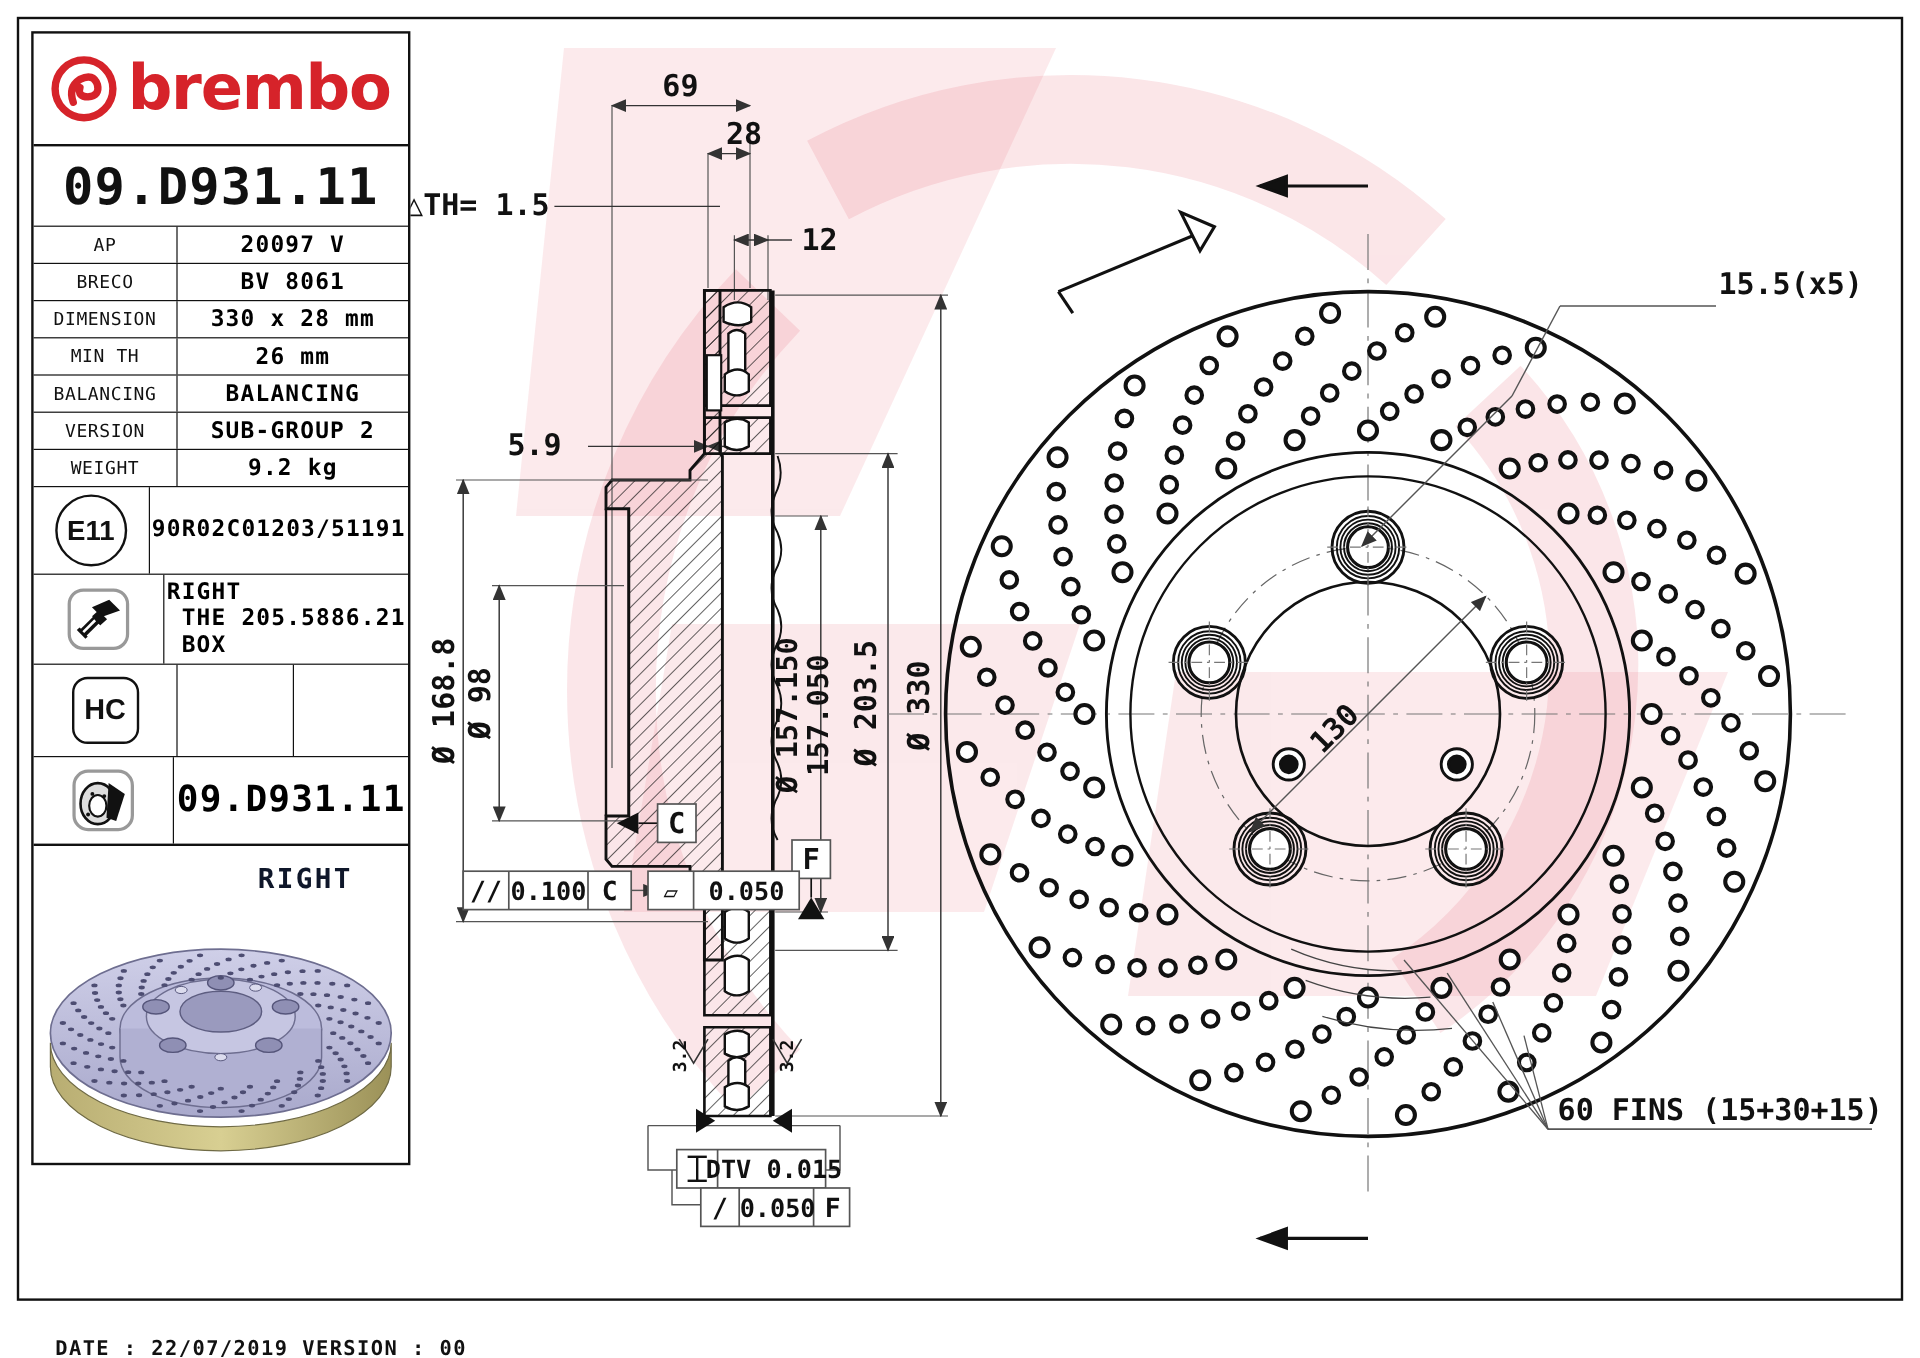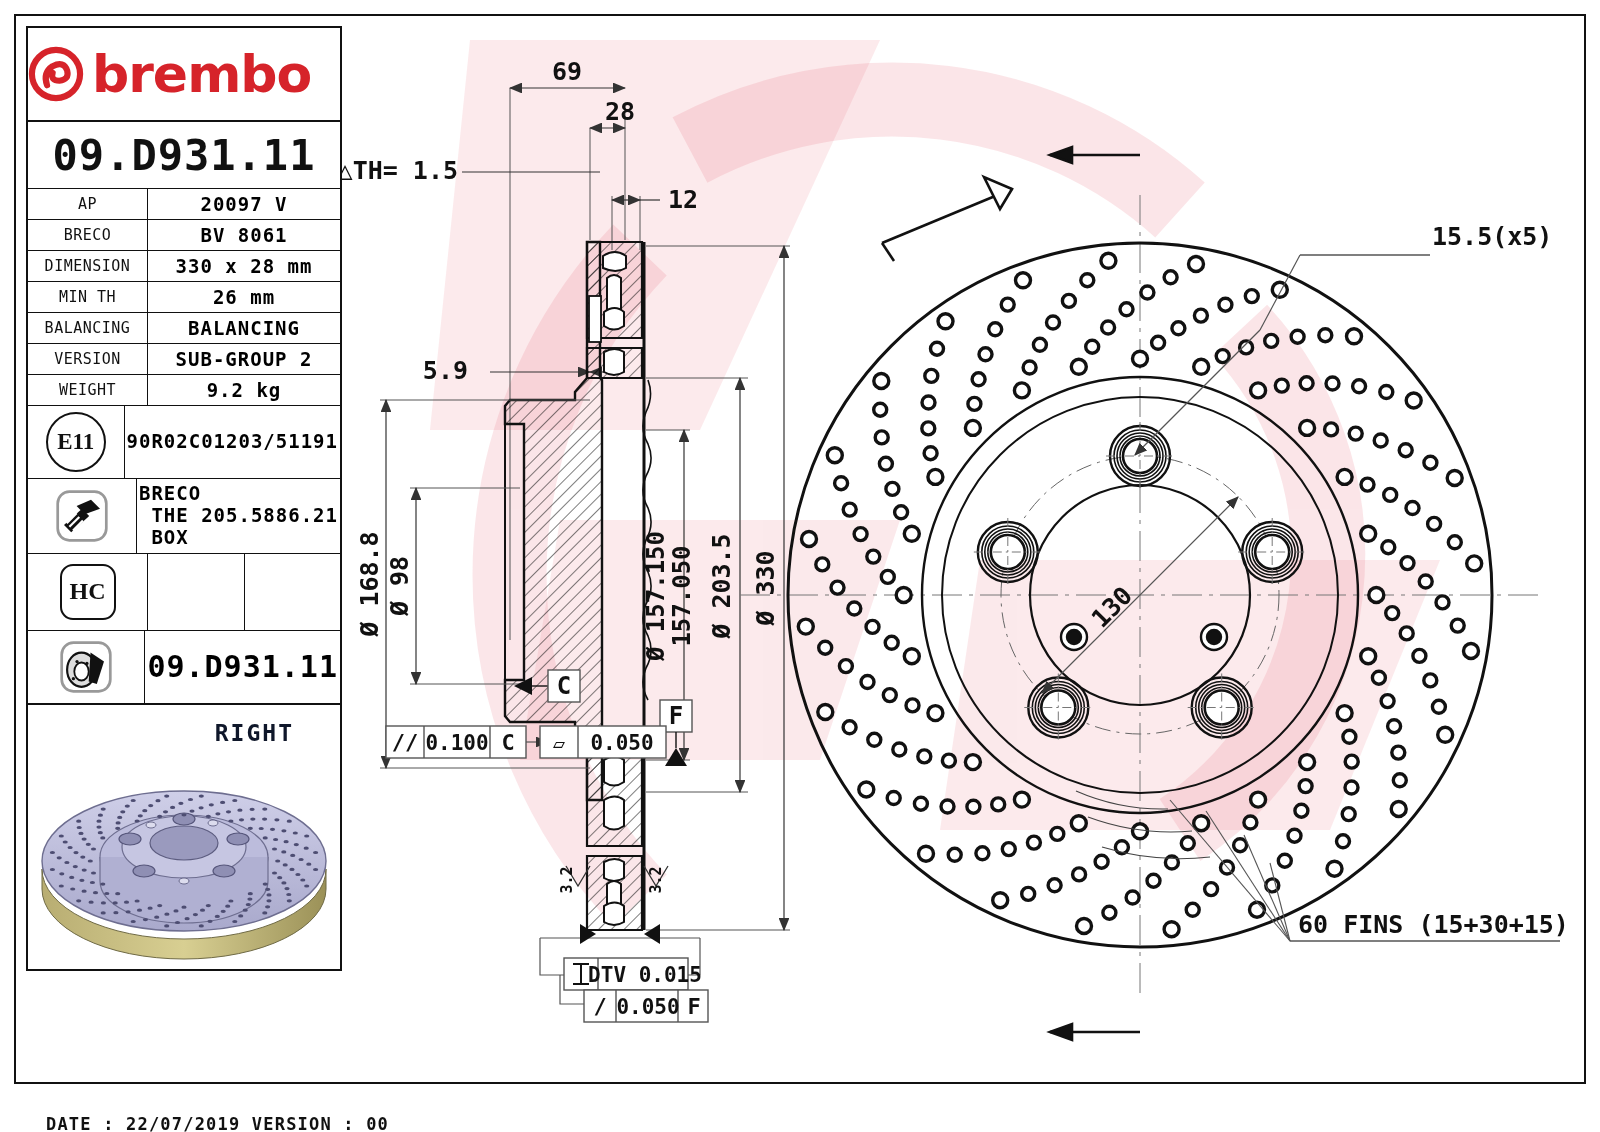--- a/index.html
+++ b/index.html
@@ -17,30 +17,30 @@
     border:2px solid #111;box-sizing:border-box;}
   .row{display:flex;border-top:1px solid #111;}
   .row:first-child{border-top:none;}
   .row .lab{width:120px;box-sizing:border-box;border-right:1px solid #111;
     display:flex;align-items:center;justify-content:center;text-align:center;
     font-size:15px;letter-spacing:.5px;padding:4px 2px;color:#111;}
   .row .val{flex:1;display:flex;align-items:center;justify-content:center;text-align:center;
     font-size:19px;font-weight:bold;letter-spacing:1px;padding:4px 2px;color:#000000;}
   .row.tall .lab,.row.tall .val{min-height:64px;}
   .row .val.two{flex-direction:row;line-height:1.15;}
-  #logo-cell{height:92px;display:flex;align-items:center;justify-content:flex-start;gap:8px;}
+  #logo-cell{height:92px;display:flex;align-items:center;justify-content:center;gap:8px;}
   #logo-text{font-family:"DejaVu Sans","Liberation Sans",sans-serif;font-size:52px;font-weight:bold;
     color:#d6232a;letter-spacing:-1px;}
   #part-cell{height:66px;display:flex;align-items:center;justify-content:center;
     font-size:42px;font-weight:bold;letter-spacing:1px;color:#111;}
   .icocell{width:120px;box-sizing:border-box;border-right:1px solid #111;
     display:flex;align-items:center;justify-content:center;}
   .badge{width:52px;height:52px;border:2.5px solid #111;border-radius:13px;
     display:flex;align-items:center;justify-content:center;font-weight:bold;font-size:24px;
-    font-family:Liberation Serif, serif;color:#111;}
+    font-family:Liberation Sans, sans-serif;color:#111;}
   .badge.circ{border-radius:50%;width:56px;height:56px;font-size:23px;}
   #blank-row{display:flex;border-top:1px solid #111;height:76px;}
   #blank-row .c1{flex:1;border-right:1px solid #111;}
   #blank-row .c2{flex:1;}
   #side-cell{height:56px;display:flex;align-items:center;justify-content:flex-end;
     padding-right:46px;font-size:23px;font-weight:bold;letter-spacing:2px;color:#0f172a;}
   #photo-cell{height:208px;position:relative;}
   
   #date-line{position:absolute;left:46px;top:1114px;font-size:17px;font-weight:bold;
     letter-spacing:1.2px;color:#111;z-index:4;}
@@ -623,21 +623,21 @@
           <path d="M 40 12 L 50 22 L 33 28 L 24 19 Z" fill="#111"></path>
           <path d="M 30 22 L 38 30 L 18 48 L 10 40 Z" fill="#111"></path>
           <g stroke="#fff" stroke-width="2.4">
             <line x1="16" y1="42" x2="27" y2="31"></line>
             <line x1="20" y1="46" x2="31" y2="35"></line>
             <line x1="13" y1="38" x2="24" y2="27"></line>
           </g>
         </svg>
       </div>
       <div class="val two">
-        <span>BRECO THE BOX</span>
+        <span>RIGHT THE BOX</span>
         <span>205.5886.21</span>
       </div>
     </div>
 
     <div id="blank-row">
       <div class="icocell">
         <span class="badge">HC</span>
       </div>
       <div class="c1"></div>
       <div class="c2"></div>

